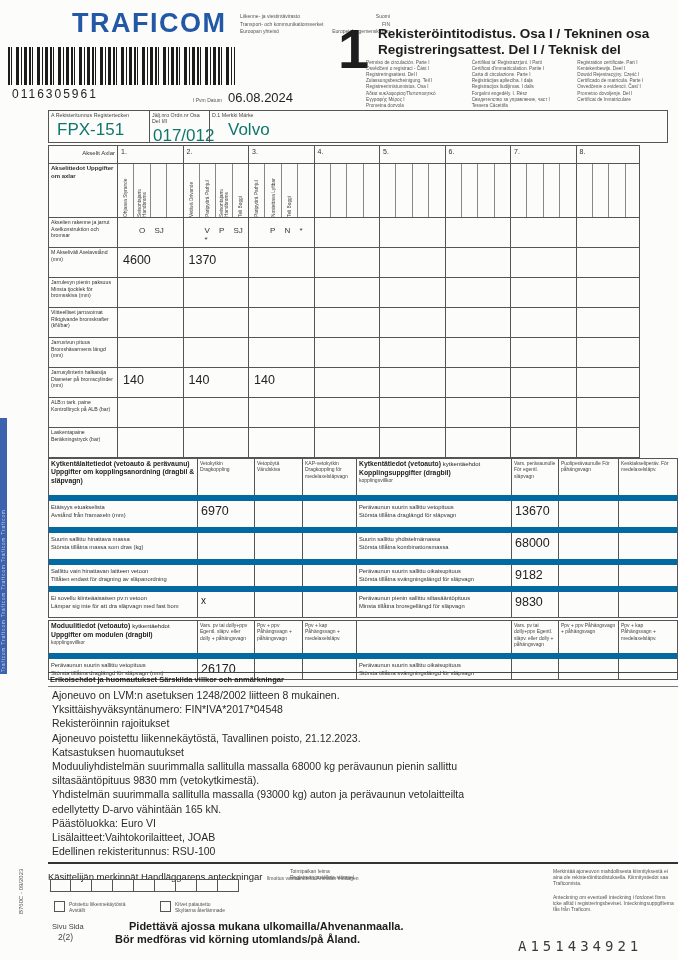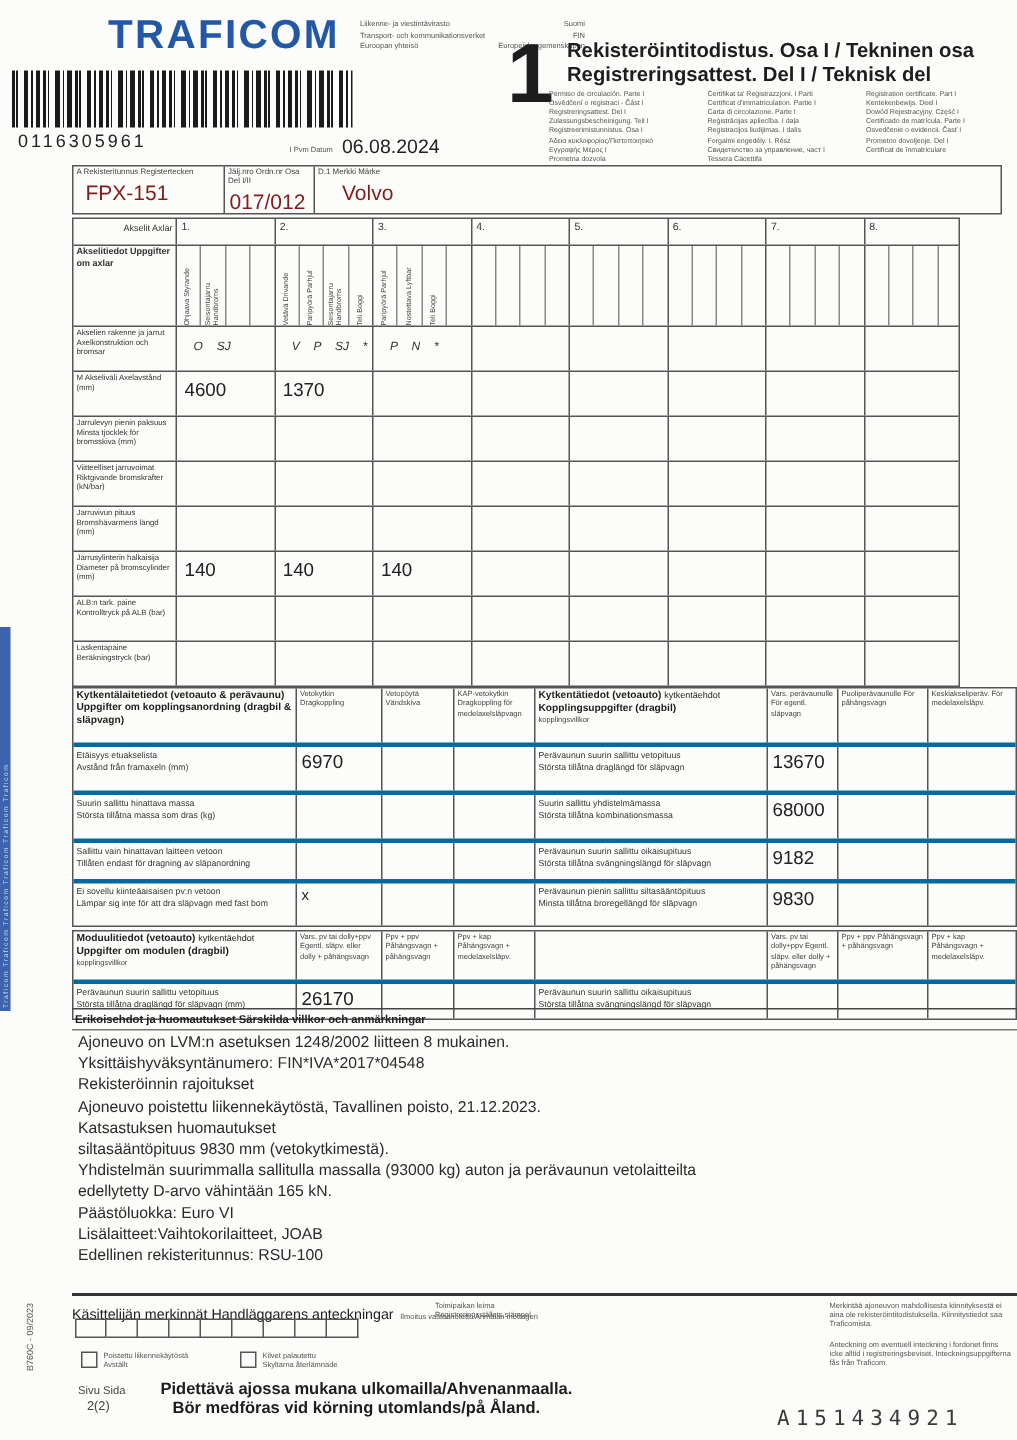--- a/index.html
+++ b/index.html
@@ -32,41 +32,41 @@
   .langs{display:flex;gap:5px;width:312px;}
   .langs .col{width:102px;font-size:4.7px;line-height:1.3;color:#555;}
   .date-val{font-size:13px;color:#222;}
 
   
   .frame{border:1.5px solid #555;box-sizing:border-box;background:#fcfcfa;}
   .flexrow{display:flex;box-sizing:border-box;}
   .cell{box-sizing:border-box;border-left:1px solid #555;position:relative;}
   .cell:first-child{border-left:none;}
   .fld-label{font-size:5.3px;color:#444;padding:1px 0 0 2px;line-height:1.15;}
-  .fld-value{font-size:14px;color:#7f1d1d;padding:2px 0 0 8px;}
+  .fld-value{font-size:17px;color:#0f766e;padding:2px 0 0 8px;}
 
   
   .ax-row{display:flex;border-top:1px solid #555;box-sizing:border-box;}
   .ax-row:first-child{border-top:none;}
   .ax-label{width:68px;flex:0 0 68px;box-sizing:border-box;padding:1px 2px;font-size:5.2px;line-height:1.25;color:#333;}
   .ax-col{flex:0 0 65.5px;width:65.5px;box-sizing:border-box;border-left:1px solid #555;position:relative;}
   .ax-head{height:17px;}
   .ax-head .ax-label{text-align:right;font-size:6px;padding-top:4px;}
   .ax-num{font-size:7px;padding:2px 0 0 3px;color:#333;}
   .ax-props{height:54px;}
   .subcells{display:flex;height:100%;}
   .subcell{flex:1;box-sizing:border-box;border-left:1px solid #888;overflow:hidden;}
   .subcell:first-child{border-left:none;}
   .vtext{display:block;writing-mode:vertical-rl;transform:rotate(180deg);font-size:4.8px;line-height:1.05;color:#444;padding:1px 0;margin:0 auto;height:52px;}
   .ax-data{height:30px;}
   .ax-val{font-size:12.5px;color:#222;padding:5px 0 0 5px;}
-  .ax-code{font-size:8px;color:#333;padding:8px 0 0 11px;word-spacing:7px;font-style:italic;}
-
-  
-  .cp-row{display:flex;border-top:3px solid #0369a1;box-sizing:border-box;}
+  .ax-code{font-size:8px;color:#333;padding:8px 0 0 21px;word-spacing:7px;}
+
+  
+  .cp-row{display:flex;border-top:6px solid #0369a1;box-sizing:border-box;}
   .cp-row:first-child{border-top:none;}
   .cpc{box-sizing:border-box;border-left:1px solid #555;padding:1px 2px;overflow:hidden;}
   .cpc:first-child{border-left:none;}
   .w-llabel{flex:0 0 148px;}
   .w-c1{flex:0 0 57px;} .w-c2{flex:0 0 48px;} .w-c3{flex:0 0 54px;}
   .w-rlabel{flex:0 0 155px;}
   .w-r1{flex:0 0 47px;} .w-r2{flex:0 0 60px;} .w-r3{flex:1;}
   .cp-h{font-size:6.8px;line-height:1.25;color:#1d1d1d;}
   .cp-small{font-size:5px;line-height:1.25;color:#444;}
   .cp-lbl{font-size:5.8px;line-height:1.3;color:#333;padding-top:3px;}
@@ -485,20 +485,21 @@
     </div>
   </div>
 
   <div class="abs sc-header" style="left:48px;top:670px;width:630px;top:672px;">Erikoisehdot ja huomautukset Särskilda villkor och anmärkningar</div>
   <div class="abs" style="left:52px;top:688px;width:620px;">
     <div class="sc-line">Ajoneuvo on LVM:n asetuksen 1248/2002 liitteen 8 mukainen.</div>
     <div class="sc-line">Yksittäishyväksyntänumero: FIN*IVA*2017*04548</div>
     <div class="sc-line">Rekisteröinnin rajoitukset</div>
     <div class="sc-line">Ajoneuvo poistettu liikennekäytöstä, Tavallinen poisto, 21.12.2023.</div>
     <div class="sc-line">Katsastuksen huomautukset</div>
+    <div class="sc-line">Moduuliyhdistelmän suurimmalla sallitulla massalla 68000 kg perävaunun pienin sallittu</div>
     <div class="sc-line">siltasääntöpituus 9830 mm (vetokytkimestä).</div>
     <div class="sc-line">Yhdistelmän suurimmalla sallitulla massalla (93000 kg) auton ja perävaunun vetolaitteilta</div>
     <div class="sc-line">edellytetty D-arvo vähintään 165 kN.</div>
     <div class="sc-line">Päästöluokka: Euro VI</div>
     <div class="sc-line">Lisälaitteet:Vaihtokorilaitteet, JOAB</div>
     <div class="sc-line">Edellinen rekisteritunnus: RSU-100</div>
   </div>
 
   <div class="abs handler" style="left:48px;top:862px;width:630px;height:56px;">
     <div class="abs" style="left:0;top:2px;">
@@ -533,18 +534,18 @@
     <div class="abs micro" style="left:242px;top:4px;color:#555;width:110px;">
       <div>Toimipaikan leima</div>
       <div>Registreringsställets stämpel</div>
     </div>
     <div class="abs micro" style="left:505px;top:4px;width:122px;color:#555;">Merkintää ajoneuvon mahdollisesta kiinnityksestä ei aina ole rekisteröintitodistuksella. Kiinnitystiedot saa Traficomista.</div>
     <div class="abs micro" style="left:505px;top:30px;width:122px;color:#555;">Anteckning om eventuell inteckning i fordonet finns icke alltid i registreringsbeviset. Inteckningsuppgifterna fås från Traficom.</div>
   </div>
 
   <div class="abs tiny" style="left:52px;top:922px;color:#444;font-size:7.5px;">Sivu Sida</div>
   <div class="abs" style="left:58px;top:932px;font-size:8.5px;color:#444;">2(2)</div>
-  <div class="abs notice" style="left:107px;top:920px;">Pidettävä ajossa mukana ulkomailla/Ahvenanmaalla.</div>
+  <div class="abs notice" style="left:129px;top:920px;">Pidettävä ajossa mukana ulkomailla/Ahvenanmaalla.</div>
   <div class="abs notice" style="left:115px;top:933px;">Bör medföras vid körning utomlands/på Åland.</div>
   <div class="abs doc-code" style="left:518px;top:938px;">A151434921</div>
   <div class="abs" style="left:620px;top:978px;font-size:8px;color:#555;margin-top:44px;">Käännä Vänd</div>
 
 </div>
 
 </body></html>

